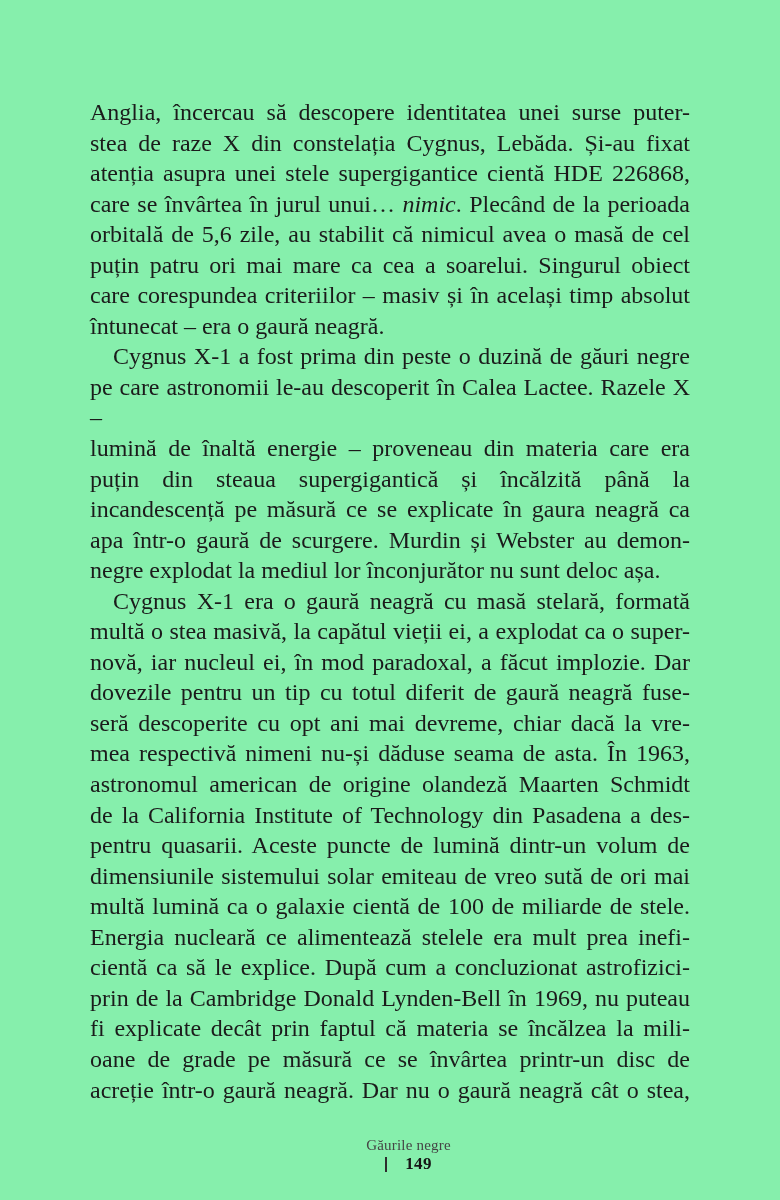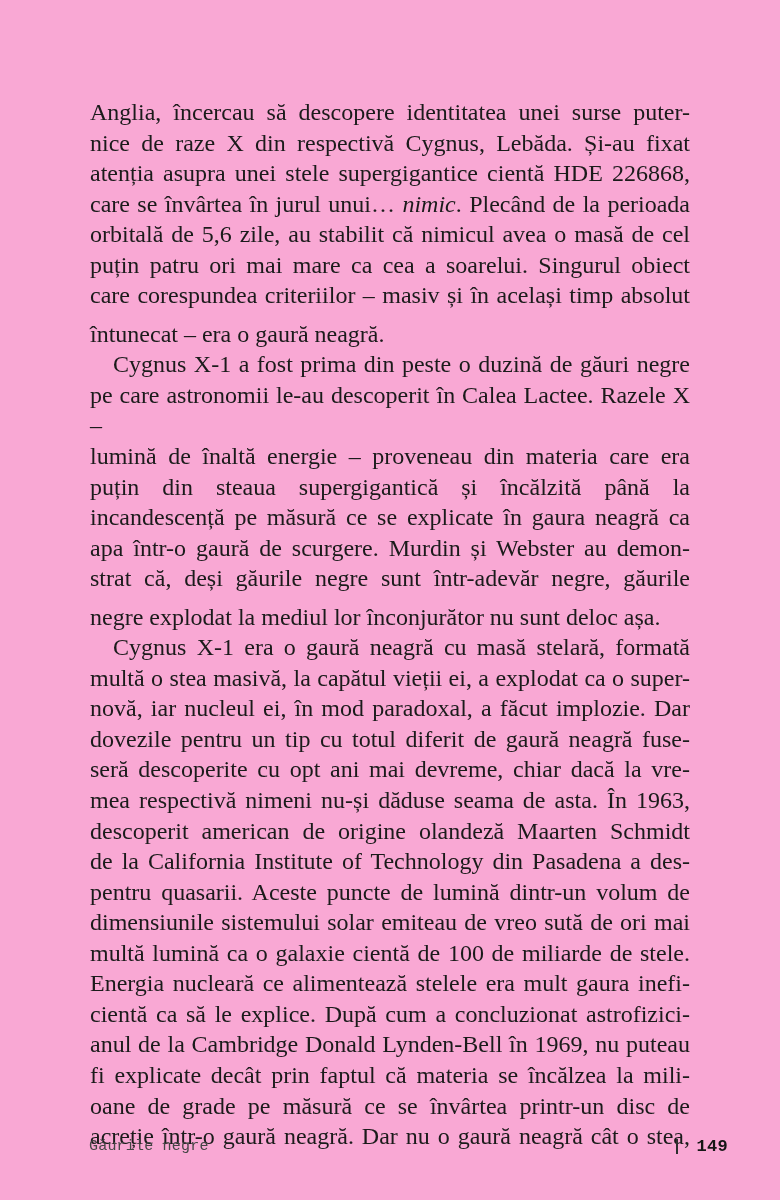--- a/index.html
+++ b/index.html
@@ -4,56 +4,56 @@
 <style>
   html, body {
     margin: 0;
     padding: 0;
     background: #ffffff;
   }
   .page {
     position: relative;
     width: 780px;
     height: 1200px;
-    background: #f9a8d4;
+    background: #86efac;
     overflow: hidden;
     font-family: "Liberation Serif", serif;
   }
   .text-block {
     position: absolute;
     left: 90px;
     top: 97px;
     width: 600px;
     color: #1b1b1b;
     font-size: 24px;
     line-height: 30.55px;
   }
   .line {
     text-align: justify;
     text-align-last: justify;
     white-space: normal;
   }
   .line.last {
     text-align-last: left;
-    margin-top: 8px;
   }
   .line.para-first {
     text-indent: 23px;
   }
   .line i {
   }
   .footer {
     position: absolute;
     left: 89px;
     right: 52px;
     top: 1137px;
     display: flex;
     justify-content: space-between;
     align-items: center;
-    font-family: Liberation Mono, monospace;
+    font-family: Liberation Serif, serif;
+    flex-direction: column;
   }
   .footer-title {
     font-size: 15px;
     color: #454545;
     letter-spacing: 0.2px;
   }
   .pageno-wrap {
     display: flex;
     align-items: center;
     gap: 18px;
@@ -71,49 +71,48 @@
   }
 </style>
 </head>
 <body>
 
 <div class="page">
 
   <main class="text-block">
 
   <div class="line">Anglia, încercau să descopere identitatea unei surse puter-</div>
-      <div class="line">nice de raze X din respectivă Cygnus, Lebăda. Și-au fixat</div>
+      <div class="line">stea de raze X din constelația Cygnus, Lebăda. Și-au fixat</div>
       <div class="line">atenția asupra unei stele supergigantice cientă HDE 226868,</div>
       <div class="line">care se învârtea în jurul unui… <i>nimic</i>. Plecând de la perioada</div>
       <div class="line">orbitală de 5,6 zile, au stabilit că nimicul avea o masă de cel</div>
       <div class="line">puțin patru ori mai mare ca cea a soarelui. Singurul obiect</div>
       <div class="line">care corespundea criteriilor – masiv și în același timp absolut</div>
       <div class="line last">întunecat – era o gaură neagră.</div>
       <div class="line para-first">Cygnus X-1 a fost prima din peste o duzină de găuri negre</div>
       <div class="line">pe care astronomii le-au descoperit în Calea Lactee. Razele X –</div>
       <div class="line">lumină de înaltă energie – proveneau din materia care era</div>
       <div class="line">puțin din steaua supergigantică și încălzită până la</div>
       <div class="line">incandescență pe măsură ce se explicate în gaura neagră ca</div>
       <div class="line">apa într-o gaură de scurgere. Murdin și Webster au demon-</div>
-      <div class="line">strat că, deși găurile negre sunt într-adevăr negre, găurile</div>
       <div class="line last">negre explodat la mediul lor înconjurător nu sunt deloc așa.</div>
       <div class="line para-first">Cygnus X-1 era o gaură neagră cu masă stelară, formată</div>
       <div class="line">multă o stea masivă, la capătul vieții ei, a explodat ca o super-</div>
       <div class="line">novă, iar nucleul ei, în mod paradoxal, a făcut implozie. Dar</div>
       <div class="line">dovezile pentru un tip cu totul diferit de gaură neagră fuse-</div>
       <div class="line">seră descoperite cu opt ani mai devreme, chiar dacă la vre-</div>
       <div class="line">mea respectivă nimeni nu-și dăduse seama de asta. În 1963,</div>
-      <div class="line">descoperit american de origine olandeză Maarten Schmidt</div>
+      <div class="line">astronomul american de origine olandeză Maarten Schmidt</div>
       <div class="line">de la California Institute of Technology din Pasadena a des-</div>
       <div class="line">pentru quasarii. Aceste puncte de lumină dintr-un volum de</div>
       <div class="line">dimensiunile sistemului solar emiteau de vreo sută de ori mai</div>
       <div class="line">multă lumină ca o galaxie cientă de 100 de miliarde de stele.</div>
-      <div class="line">Energia nucleară ce alimentează stelele era mult gaura inefi-</div>
+      <div class="line">Energia nucleară ce alimentează stelele era mult prea inefi-</div>
       <div class="line">cientă ca să le explice. După cum a concluzionat astrofizici-</div>
-      <div class="line">anul de la Cambridge Donald Lynden-Bell în 1969, nu puteau</div>
+      <div class="line">prin de la Cambridge Donald Lynden-Bell în 1969, nu puteau</div>
       <div class="line">fi explicate decât prin faptul că materia se încălzea la mili-</div>
       <div class="line">oane de grade pe măsură ce se învârtea printr-un disc de</div>
       <div class="line">acreție într-o gaură neagră. Dar nu o gaură neagră cât o stea,</div>
     </main>
 
   <footer class="footer">
     <span class="footer-title">Găurile negre</span>
     <span class="pageno-wrap">
       <span class="pageno-bar"></span>
       <span class="pageno">149</span>

